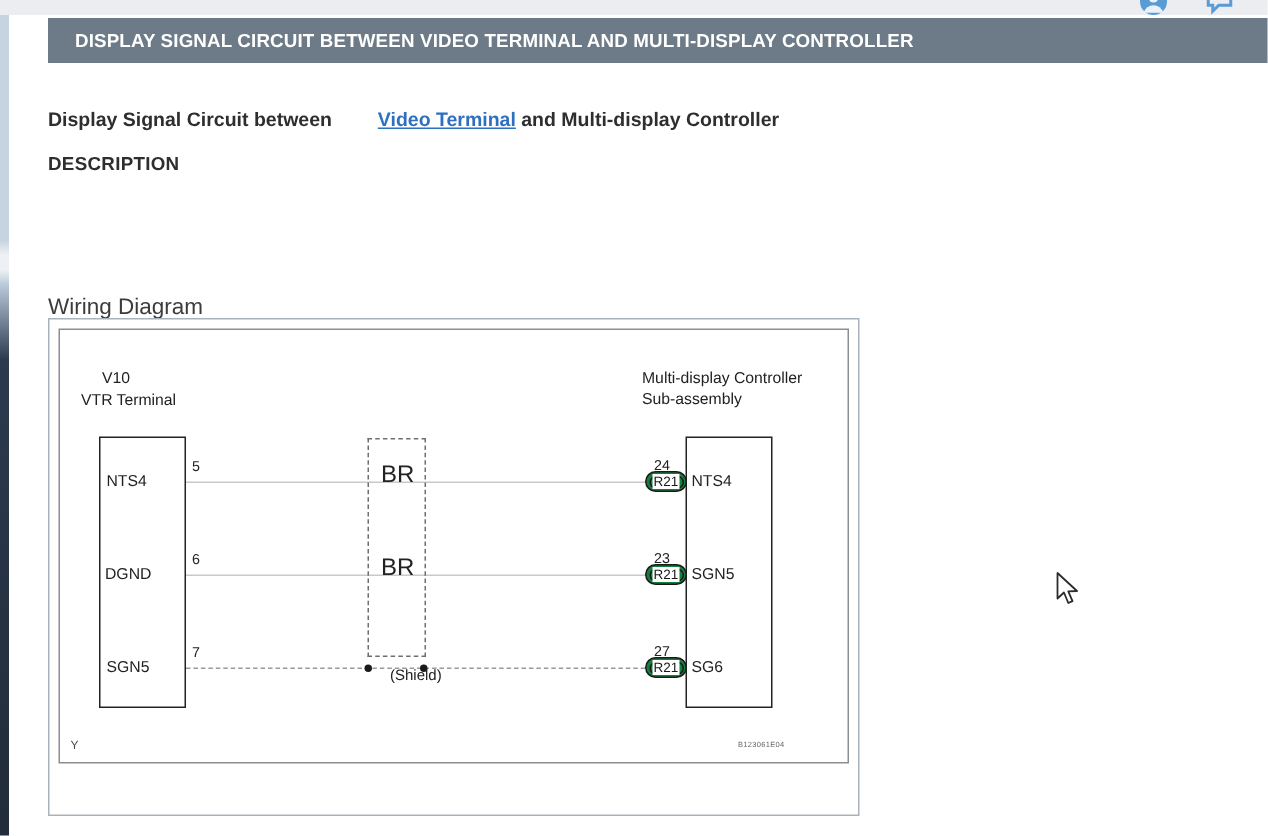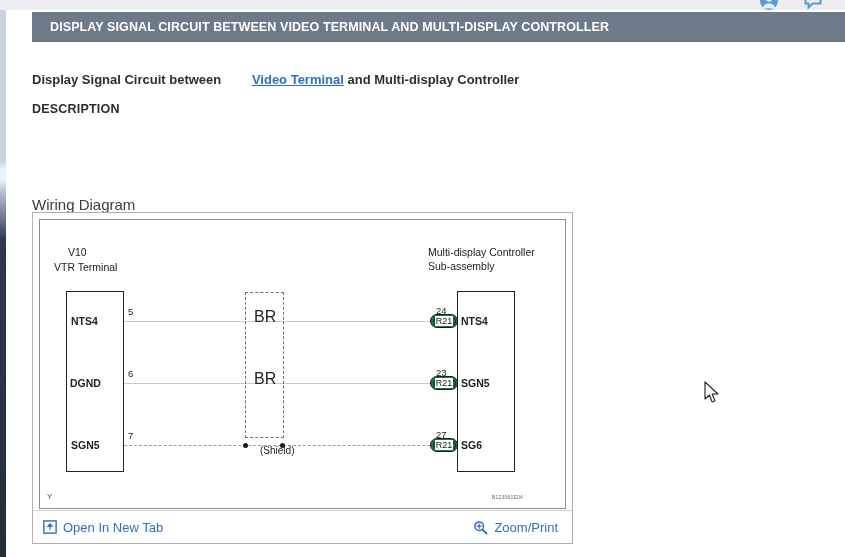--- a/index.html
+++ b/index.html
@@ -170,21 +170,20 @@
     background: #ffffff;
   }
   #box-left  { left: 26px;  top: 71px; width: 58px; height: 181px; }
   #box-right { left: 417px; top: 71px; width: 58px; height: 181px; }
 
   .pin-name {
     position: absolute;
     font-size: 10.5px;
     color: #222222;
     white-space: nowrap;
-    font-weight: bold;
   }
   .pin-num {
     position: absolute;
     font-size: 9.5px;
     color: #222222;
   }
 
   .wire {
     position: absolute;
     height: 0;
@@ -325,35 +324,18 @@
       <div class="pin-num" style="left:396px; top:209px;">27</div>
       <div class="connector" style="left:390px; top:218px;">
         <span class="conn-text">R21</span>
       </div>
       <div class="pin-name" style="left:421px; top:219px;">SG6</div>
 
       <div class="dg-text" id="dg-ycode">Y</div>
       <div class="dg-text" id="dg-figcode">B123061E04</div>
     </div>
 
-    <div id="figure-actions">
-      <div class="action-link">
-        <svg width="14" height="14" viewBox="0 0 16 16">
-          <rect x="1" y="1" width="14" height="14" fill="none" stroke="#2f6fc0" stroke-width="1.6"></rect>
-          <path d="M8 11.5V5.2M8 4.2l2.6 2.8H5.4z" fill="#2f6fc0" stroke="#2f6fc0" stroke-width="1.2"></path>
-        </svg>
-        <span>Open In New Tab</span>
-      </div>
-      <div class="action-link">
-        <svg width="15" height="15" viewBox="0 0 16 16">
-          <circle cx="6.6" cy="6.6" r="4.6" fill="none" stroke="#2f6fc0" stroke-width="1.6"></circle>
-          <path d="M10.2 10.2l4.2 4.2" stroke="#2f6fc0" stroke-width="2" stroke-linecap="round"></path>
-          <path d="M6.6 4.3v4.6M4.3 6.6h4.6" stroke="#2f6fc0" stroke-width="1.3" stroke-linecap="round"></path>
-        </svg>
-        <span>Zoom/Print</span>
-      </div>
-    </div>
   </div>
 </div>
 
 <svg id="cursor" viewBox="0 0 16 24" style="left: 704px; top: 381px;">
   <path d="M1 1 L1 18 L5.3 14 L8.2 21 L11 19.8 L8.2 13.2 L14 13 Z" fill="#ffffff" stroke="#2b2b2b" stroke-width="1.2" stroke-linejoin="round"></path>
 </svg>
 
 </body></html>

